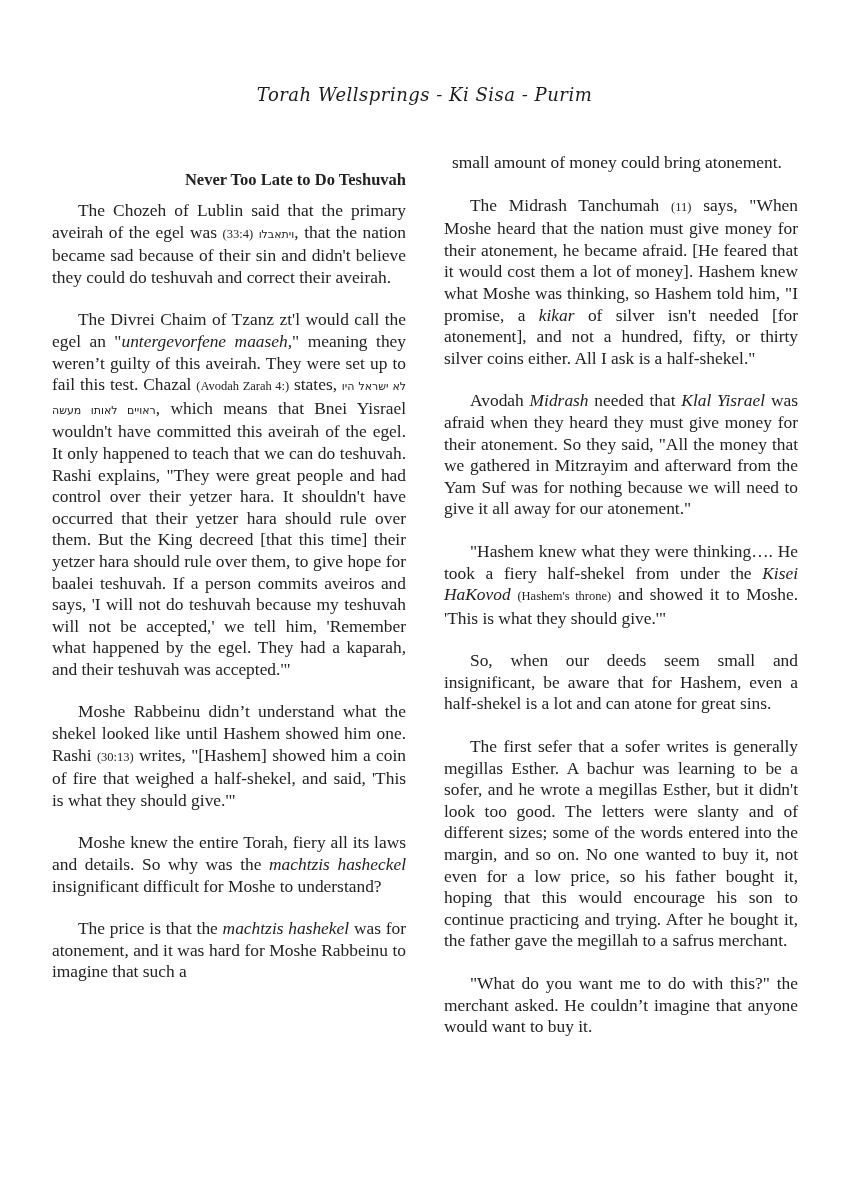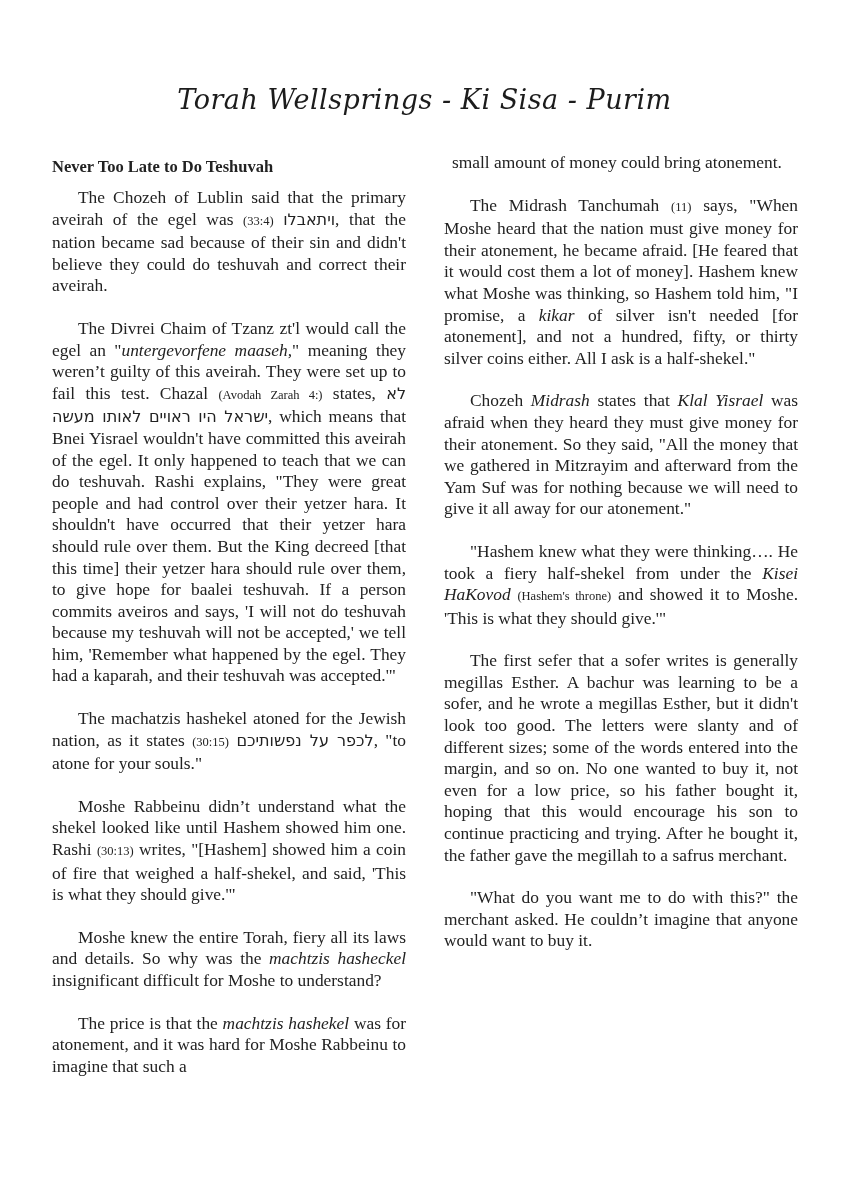--- a/index.html
+++ b/index.html
@@ -1,58 +1,58 @@
 <!DOCTYPE html>
 <html><head>
   <meta charset="utf-8">
   <style>
     html, body { margin: 0; padding: 0; background: #ffffff; }
     body { width: 849px; height: 1200px; position: relative; overflow: hidden; color: #222; }
     .page-title {
       position: absolute; left: 0; right: 0; top: 84px;
       text-align: center;
       font-family: "DejaVu Serif", serif; font-style: italic;
-      font-size: 27px; letter-spacing: 0.5px; color: #1c1c1c;
+      font-size: 18px; letter-spacing: 0.5px; color: #1c1c1c;
     }
     .col {
       position: absolute; top: 152px; width: 354px;
       font-family: "Liberation Serif", serif; font-size: 17.4px;
       line-height: 21.6px; text-align: justify; color: #222;
     }
     .col-left { left: 52px; }
     .col-right { left: 444px; }
     .section-heading {
-      text-align: left; font-weight: bold; font-size: 16.5px;
-      margin: 4px 0 9px 0; line-height: 22px; font-family: "Liberation Serif", serif;
+      text-align: right; font-weight: bold; font-size: 16.5px;
+      margin: 17px 0 9px 0; line-height: 22px; font-family: "Liberation Serif", serif;
     }
     .para { margin: 0 0 21px 0; text-indent: 26px; }
     .para.noindent { text-indent: 0; margin-left: 8px; }
     .cite { font-size: 12.5px; }
-    .he { font-family: "DejaVu Sans", sans-serif; font-size: 16px; direction: rtl; unicode-bidi: embed; }
+    .he { font-family: "DejaVu Sans", sans-serif; font-size: 11px; direction: rtl; unicode-bidi: embed; }
     .it { font-style: italic; }
   </style>
 </head>
 <body>
 
 <div class="page-title">Torah Wellsprings - Ki Sisa - Purim</div>
 
 <div class="col col-left">
   <div class="section-heading">Never Too Late to Do Teshuvah</div>
   <div>
       <p class="para"><span>The Chozeh of Lublin said that the primary aveirah of the egel was </span><span class="cite">(33:4)</span><span> </span><span class="he">ויתאבלו</span><span>, that the nation became sad because of their sin and didn't believe they could do teshuvah and correct their aveirah.</span></p>
       <p class="para"><span>The Divrei Chaim of Tzanz zt'l would call the egel an "</span><span class="it">untergevorfene maaseh,</span><span>" meaning they weren’t guilty of this aveirah. They were set up to fail this test. Chazal </span><span class="cite">(Avodah Zarah 4:)</span><span> states, </span><span class="he">לא ישראל היו ראויים לאותו מעשה</span><span>, which means that Bnei Yisrael wouldn't have committed this aveirah of the egel. It only happened to teach that we can do teshuvah. Rashi explains, "They were great people and had control over their yetzer hara. It shouldn't have occurred that their yetzer hara should rule over them. But the King decreed [that this time] their yetzer hara should rule over them, to give hope for baalei teshuvah. If a person commits aveiros and says, 'I will not do teshuvah because my teshuvah will not be accepted,' we tell him, 'Remember what happened by the egel. They had a kaparah, and their teshuvah was accepted.'"</span></p>
-      <p class="para"><span>The machatzis hashekel atoned for the Jewish nation, as it states </span><span class="cite">(30:15)</span><span> </span><span class="he">לכפר על נפשותיכם</span><span>, "to atone for your souls."</span></p>
       <p class="para"><span>Moshe Rabbeinu didn’t understand what the shekel looked like until Hashem showed him one. Rashi </span><span class="cite">(30:13)</span><span> writes, "[Hashem] showed him a coin of fire that weighed a half-shekel, and said, 'This is what they should give.'"</span></p>
       <p class="para"><span>Moshe knew the entire Torah, fiery all its laws and details. So why was the </span><span class="it">machtzis hasheckel</span><span> insignificant difficult for Moshe to understand?</span></p>
       <p class="para"><span>The price is that the </span><span class="it">machtzis hashekel</span><span> was for atonement, and it was hard for Moshe Rabbeinu to imagine that such a</span></p>
     </div>
 </div>
 
 <div class="col col-right">
   <div>
       <p class="para noindent"><span>small amount of money could bring atonement.</span></p>
       <p class="para"><span>The Midrash Tanchumah </span><span class="cite">(11)</span><span> says, "When Moshe heard that the nation must give money for their atonement, he became afraid. [He feared that it would cost them a lot of money]. Hashem knew what Moshe was thinking, so Hashem told him, "I promise, a </span><span class="it">kikar</span><span> of silver isn't needed [for atonement], and not a hundred, fifty, or thirty silver coins either. All I ask is a half-shekel."</span></p>
-      <p class="para"><span>Chozeh </span><span class="it">Midrash</span><span> states that </span><span class="it">Klal Yisrael</span><span> was afraid when they heard they must give money for their atonement. So they said, "All the money that we gathered in Mitzrayim and afterward from the Yam Suf was for nothing because we will need to give it all away for our atonement."</span></p>
+      <p class="para"><span>Avodah </span><span class="it">Midrash</span><span> needed that </span><span class="it">Klal Yisrael</span><span> was afraid when they heard they must give money for their atonement. So they said, "All the money that we gathered in Mitzrayim and afterward from the Yam Suf was for nothing because we will need to give it all away for our atonement."</span></p>
       <p class="para"><span>"Hashem knew what they were thinking…. He took a fiery half-shekel from under the </span><span class="it">Kisei HaKovod</span><span> </span><span class="cite">(Hashem's throne)</span><span> and showed it to Moshe. 'This is what they should give.'"</span></p>
+      <p class="para"><span>So, when our deeds seem small and insignificant, be aware that for Hashem, even a half-shekel is a lot and can atone for great sins.</span></p>
       <p class="para"><span>The first sefer that a sofer writes is generally megillas Esther. A bachur was learning to be a sofer, and he wrote a megillas Esther, but it didn't look too good. The letters were slanty and of different sizes; some of the words entered into the margin, and so on. No one wanted to buy it, not even for a low price, so his father bought it, hoping that this would encourage his son to continue practicing and trying. After he bought it, the father gave the megillah to a safrus merchant.</span></p>
       <p class="para"><span>"What do you want me to do with this?" the merchant asked. He couldn’t imagine that anyone would want to buy it.</span></p>
     </div>
 </div>
 
 </body></html>

